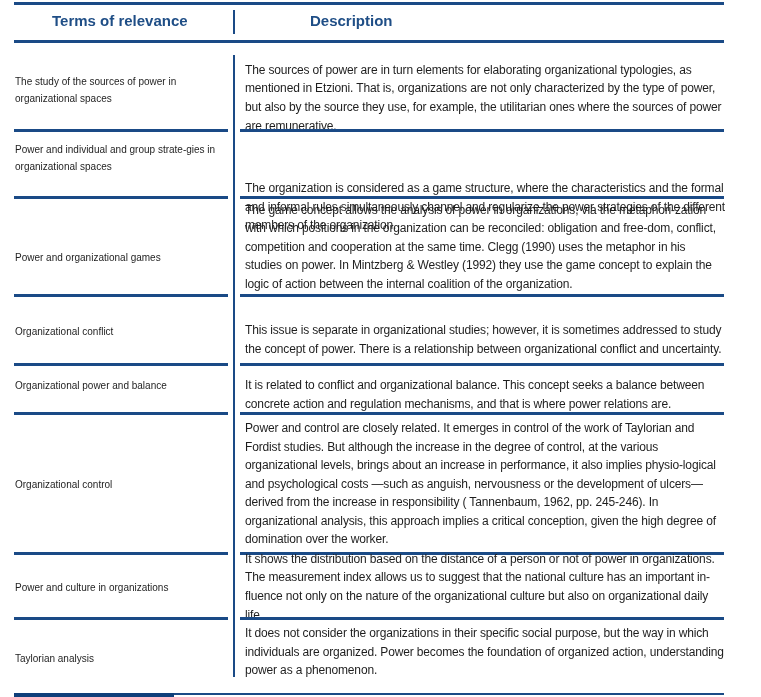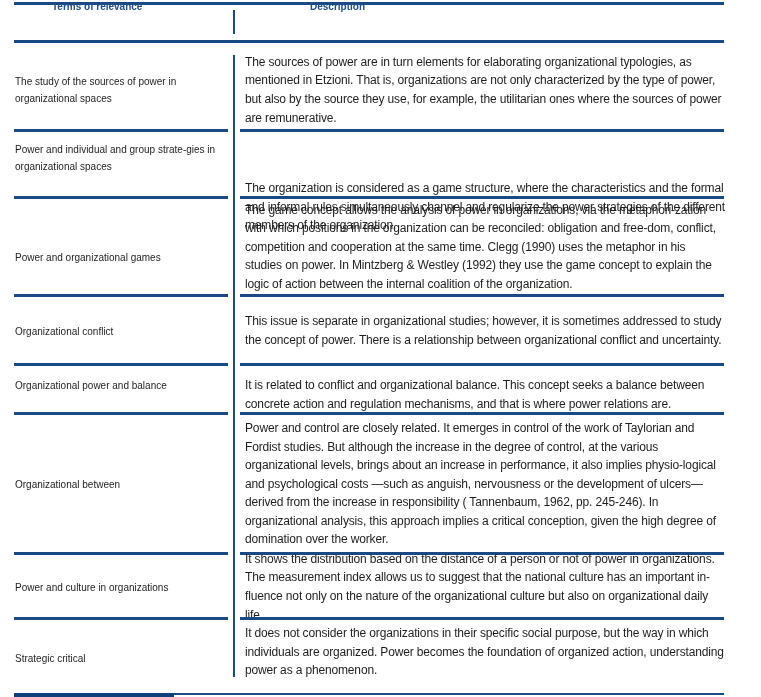--- a/index.html
+++ b/index.html
@@ -1,71 +1,71 @@
 <!DOCTYPE html>
 <html><head>
 <meta charset="utf-8">
 <style>
   html, body { margin: 0; padding: 0; background: #ffffff; }
   body { width: 761px; height: 697px; position: relative; overflow: hidden;
          font-family: "Liberation Sans", sans-serif; color: #1e1e1e; }
   .rule { position: absolute; height: 3px; background: #1a4a86; }
   .vline { position: absolute; left: 233px; width: 2px; background: #1a4a86; }
-  .hdr { position: absolute; top: 1px; font-weight: bold; color: #1f4e86; font-size: 10px; }
+  .hdr { position: absolute; top: 12px; font-weight: bold; color: #1f4e86; font-size: 15px; }
   .term { position: absolute; left: 15px; width: 212px; font-size: 10px; line-height: 17px;
           display: flex; align-items: center; }
   .desc { position: absolute; left: 245px; width: 480px; font-size: 12px; line-height: 18.6px;
           display: flex; align-items: center; letter-spacing: -0.15px; }
 </style>
 </head>
 <body>
 
 <div>
 
   <div class="rule" style="top:2px; left:14px; width:710px;"></div>
   <div class="hdr" style="left:52px;">Terms of relevance</div>
   <div class="vline" style="top:10px; height:24px;"></div>
   <div class="hdr" style="left:310px;">Description</div>
   <div class="rule" style="top:40px; left:14px; width:710px;"></div>
 
   <div class="vline" style="top:55px; height:622px;"></div>
 
   <div class="term" style="top:52px; height:76px;">The study of the sources of power in organizational spaces</div>
-  <div class="desc" style="top:52px; height:76px;">The sources of power are in turn elements for elaborating organizational typologies, as mentioned in Etzioni. That is, organizations are not only characterized by the type of power, but also by the source they use, for example, the utilitarian ones where the sources of power are remunerative.</div>
+  <div class="desc" style="top:60px; height:76px;">The sources of power are in turn elements for elaborating organizational typologies, as mentioned in Etzioni. That is, organizations are not only characterized by the type of power, but also by the source they use, for example, the utilitarian ones where the sources of power are remunerative.</div>
   <div class="rule" style="top:129px; left:14px; width:214px;"></div>
   <div class="rule" style="top:129px; left:240px; width:484px;"></div>
 
   <div class="term" style="top:133px; height:50px;">Power and individual and group strate-gies in organizational spaces</div>
   <div class="desc" style="top:133px; height:52px;margin-top:48px;">The organization is considered as a game structure, where the characteristics and the formal and informal rules simultaneously channel and regularize the power strategies of the different members of the organization.</div>
   <div class="rule" style="top:196px; left:14px; width:214px;"></div>
   <div class="rule" style="top:196px; left:240px; width:484px;"></div>
 
   <div class="term" style="top:200px; height:114px;">Power and organizational games</div>
   <div class="desc" style="top:200px; height:94px;">The game concept allows the analysis of power in organizations, via the metaphori-zation with which positions in the organization can be reconciled: obligation and free-dom, conflict, competition and cooperation at the same time. Clegg (1990) uses the metaphor in his studies on power. In Mintzberg &amp; Westley (1992) they use the game concept to explain the logic of action between the internal coalition of the organization.</div>
   <div class="rule" style="top:294px; left:14px; width:214px;"></div>
   <div class="rule" style="top:294px; left:240px; width:484px;"></div>
 
   <div class="term" style="top:299px; height:64px;">Organizational conflict</div>
-  <div class="desc" style="top:299px; height:64px;">This issue is separate in organizational studies; however, it is sometimes addressed to study the concept of power. There is a relationship between organizational conflict and uncertainty.</div>
+  <div class="desc" style="top:308px; height:64px;">This issue is separate in organizational studies; however, it is sometimes addressed to study the concept of power. There is a relationship between organizational conflict and uncertainty.</div>
   <div class="rule" style="top:363px; left:14px; width:214px;"></div>
   <div class="rule" style="top:363px; left:240px; width:484px;"></div>
 
   <div class="term" style="top:367px; height:36px;">Organizational power and balance</div>
   <div class="desc" style="top:367px; height:55px;">It is related to conflict and organizational balance. This concept seeks a balance between concrete action and regulation mechanisms, and that is where power relations are.</div>
   <div class="rule" style="top:412px; left:14px; width:214px;"></div>
   <div class="rule" style="top:412px; left:240px; width:484px;"></div>
 
-  <div class="term" style="top:417px; height:134px;">Organizational between</div>
+  <div class="term" style="top:417px; height:134px;">Organizational control</div>
   <div class="desc" style="top:417px; height:134px;">Power and control are closely related. It emerges in control of the work of Taylorian and Fordist studies. But although the increase in the degree of control, at the various organizational levels, brings about an increase in performance, it also implies physio-logical and psychological costs —such as anguish, nervousness or the development of ulcers— derived from the increase in responsibility ( Tannenbaum, 1962, pp. 245-246). In organizational analysis, this approach implies a critical conception, given the high degree of domination over the worker.</div>
   <div class="rule" style="top:552px; left:14px; width:214px;"></div>
   <div class="rule" style="top:552px; left:240px; width:484px;"></div>
 
   <div class="term" style="top:557px; height:60px;">Power and culture in organizations</div>
   <div class="desc" style="top:557px; height:60px;">It shows the distribution based on the distance of a person or not of power in organizations. The measurement index allows us to suggest that the national culture has an important in-fluence not only on the nature of the organizational culture but also on organizational daily life.</div>
   <div class="rule" style="top:617px; left:14px; width:214px;"></div>
   <div class="rule" style="top:617px; left:240px; width:484px;"></div>
 
-  <div class="term" style="top:622px; height:72px;">Strategic critical</div>
+  <div class="term" style="top:622px; height:72px;">Taylorian analysis</div>
   <div class="desc" style="top:622px; height:60px;">It does not consider the organizations in their specific social purpose, but the way in which individuals are organized. Power becomes the foundation of organized action, understanding power as a phenomenon.</div>
 
   <div class="rule" style="top:693px; left:14px; width:710px; height:2px;"></div>
   <div class="rule" style="top:693px; left:14px; width:160px; height:4px; background:#0f3f7a;"></div>
 </div>
 
 </body></html>

